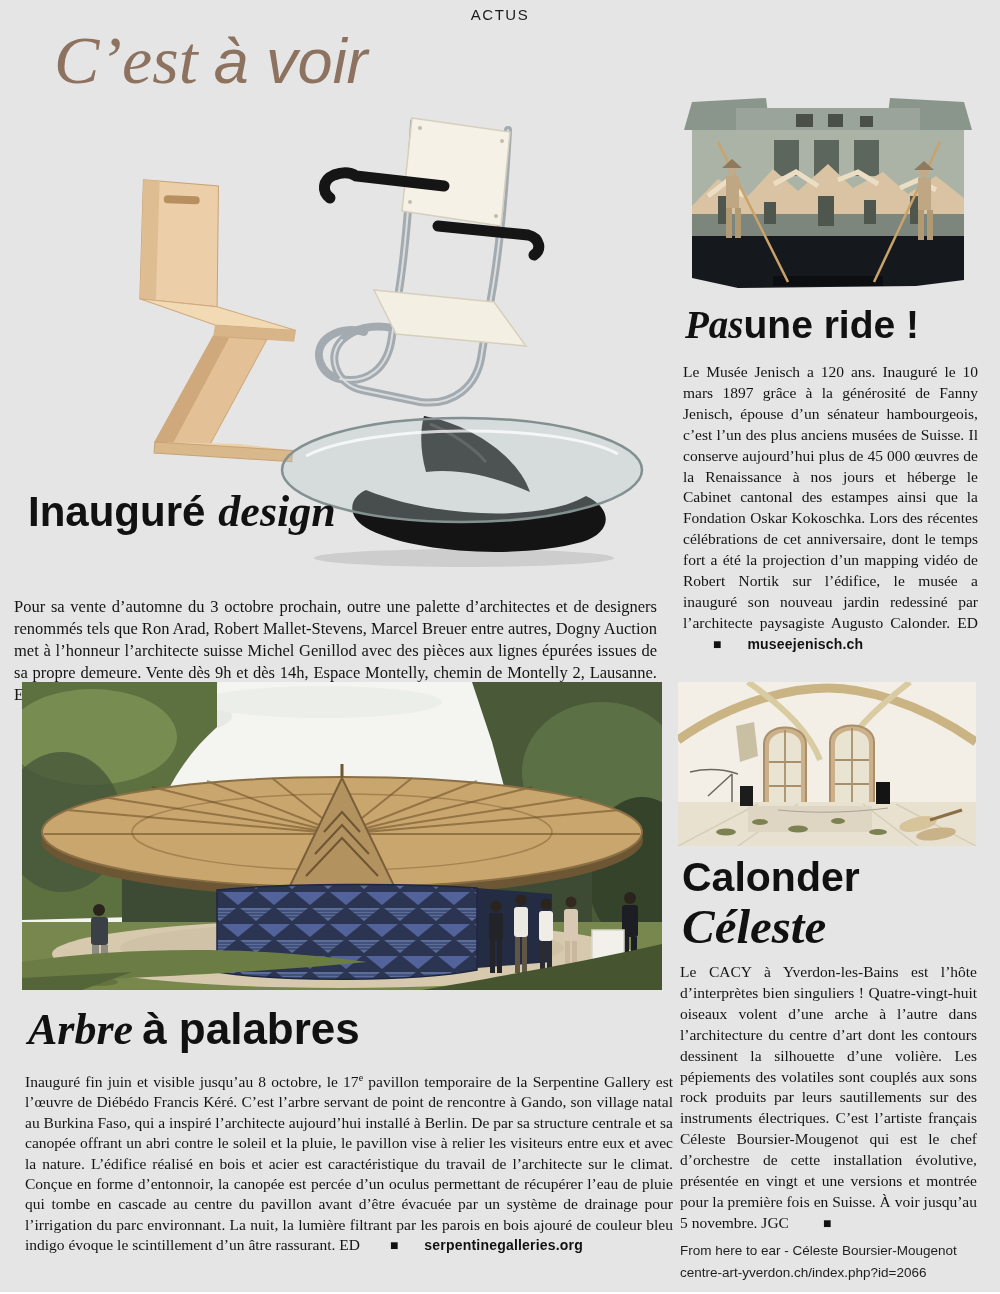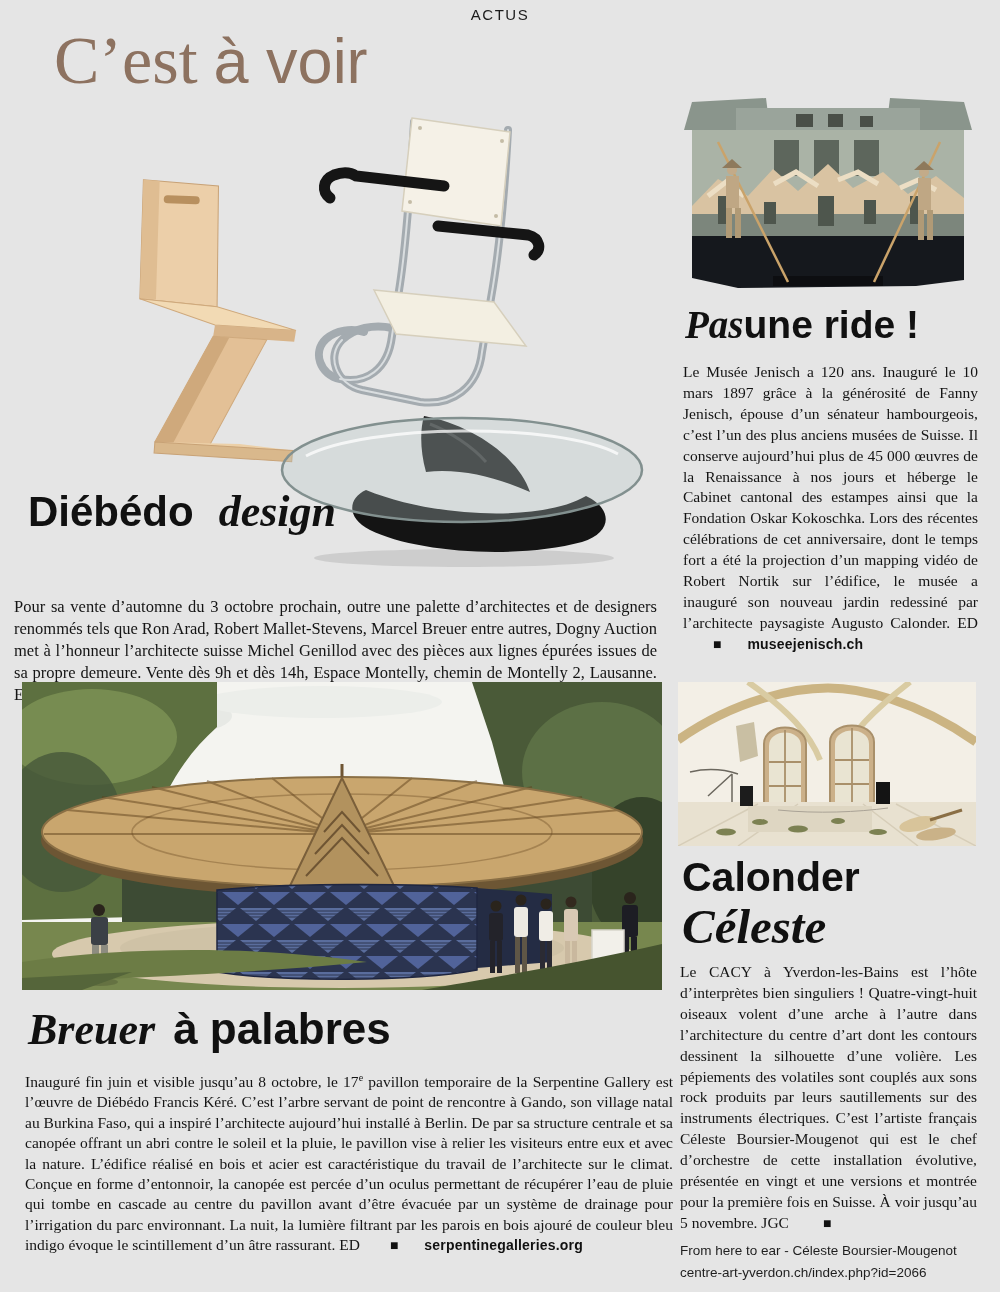--- a/index.html
+++ b/index.html
@@ -2,44 +2,44 @@
 <html><head>
 <meta charset="utf-8">
 <style>
   html,body{margin:0;padding:0;background:#ffffff;}
   .page{position:relative;width:1000px;height:1292px;background:#e5e5e5;overflow:hidden;
         font-family:"Liberation Serif",serif;color:#151515;}
 
   .actus{position:absolute;top:6px;left:0;width:1000px;text-align:center;
          font-family:"Liberation Sans",sans-serif;font-size:15px;letter-spacing:1.5px;color:#1c1c1c;}
 
-  .page-title{position:absolute;left:54px;top:26px;color:#8d7260;white-space:nowrap;}
+  .page-title{position:absolute;left:54px;top:26px;color:#8d7260;white-space:nowrap;font-style:italic;}
   .page-title .t-serif{font-family:"Liberation Serif",serif;font-size:68px;line-height:1;}
   .page-title .t-sans{font-family:"Liberation Sans",sans-serif;font-size:63px;line-height:1;margin-left:16px;}
 
   .fig{position:absolute;}
   .fig svg{display:block;width:100%;height:100%;}
 
   .img-zigzag{left:98px;top:156px;width:218px;height:330px;}
   .img-cantilever{left:296px;top:84px;width:270px;height:396px;}
   .img-noguchi{left:274px;top:394px;width:378px;height:178px;}
   .img-museum{left:678px;top:84px;width:300px;height:214px;}
   .img-pavilion{left:22px;top:682px;width:640px;height:308px;}
   .img-cacy{left:678px;top:682px;width:298px;height:164px;}
 
   h2{margin:0;font-weight:normal;white-space:nowrap;}
   .hs{font-family:"Liberation Sans",sans-serif;font-weight:bold;color:#111;}
   .hi{font-family:"Liberation Serif",serif;font-style:italic;font-weight:bold;color:#111;}
 
   .h-encheres{position:absolute;left:28px;top:486px;font-size:42px;}
-  .h-encheres .hi{margin-left:25px;font-size:44px;}
+  .h-encheres .hi{margin-left:13px;font-size:44px;}
   .h-ride{position:absolute;left:685px;top:302px;font-size:39px;}
   .h-ride .hs{}
   .h-arbre{position:absolute;left:28px;top:1004px;font-size:44px;}
-  .h-arbre .hs{margin-left:18px;}
+  .h-arbre .hs{margin-left:9px;}
   .h-immersion{position:absolute;left:682px;top:852px;font-size:41px;line-height:50px;}
   .h-immersion span{display:block;}
   .h-immersion .hi{font-size:49px;}
 
   .body{position:absolute;margin:0;text-align:justify;color:#141414;}
   .p-encheres{left:14px;top:548px;width:643px;font-size:16.5px;line-height:22px;margin-top:48px;}
   .p-ride{left:683px;top:362px;width:295px;font-size:15.5px;line-height:20.9px;}
   .p-arbre{left:25px;top:1072px;width:648px;font-size:15.5px;line-height:20.4px;}
   .p-immersion{left:680px;top:962px;width:297px;font-size:15.5px;line-height:20.9px;}
 
@@ -158,21 +158,21 @@
         <rect x="240" y="94" width="13" height="32" fill="#bfa784"></rect>
         <rect x="240" y="126" width="6" height="30" fill="#b09a76"></rect>
         <rect x="249" y="126" width="6" height="30" fill="#b09a76"></rect>
         <circle cx="246" cy="88" r="5" fill="#c3ab89"></circle>
         <polygon points="236,86 256,86 246,77" fill="#8e7a5c"></polygon>
       </g>
     </svg>
   </figure>
 
   <h2 class="h-encheres">
-    <span class="hs">Diébédo</span><span class="hi">design</span>
+    <span class="hs">Inauguré</span><span class="hi">design</span>
   </h2>
   <p class="body p-encheres"><span>Pour sa vente d’automne du 3 octobre prochain, outre une palette d’architectes et de designers renommés tels que Ron Arad, Robert Mallet-Stevens, Marcel Breuer entre autres, Dogny Auction met à l’honneur l’architecte suisse Michel Genillod avec des pièces aux lignes épurées issues de sa propre demeure. Vente dès 9h et dès 14h, Espace Montelly, chemin de Montelly 2, Lausanne. EMD</span><span class="sq">■</span><a class="link" href="#">dognyauction.ch</a></p>
 
   <h2 class="h-ride">
     <span class="hi">Pas</span><span class="hs">une ride !</span>
   </h2>
   <p class="body p-ride"><span>Le Musée Jenisch a 120 ans. Inauguré le 10 mars 1897 grâce à la générosité de Fanny Jenisch, épouse d’un sénateur hambourgeois, c’est l’un des plus anciens musées de Suisse. Il conserve aujourd’hui plus de 45 000 œuvres de la Renaissance à nos jours et héberge le Cabinet cantonal des estampes ainsi que la Fondation Oskar Kokoschka. Lors des récentes célébrations de cet anniversaire, dont le temps fort a été la projection d’un mapping vidéo de Robert Nortik sur l’édifice, le musée a inauguré son nouveau jardin redessiné par l’architecte paysagiste Augusto Calonder. ED</span><span class="sq">■</span><a class="link" href="#">museejenisch.ch</a></p>
 
   <figure class="fig img-pavilion" style="margin:0">
     <svg viewBox="0 0 640 308">
@@ -242,21 +242,21 @@
           <rect x="609" y="255" width="6" height="38" fill="#1d1d24"></rect>
       </g>
       <rect x="570" y="248" width="32" height="50" fill="#f2f0ea" stroke="#d8d5cc" stroke-width="1.5"></rect>
       <path d="M0,280 C120,262 250,266 345,280 C225,292 85,296 0,302 Z" fill="#6c7c45"></path>
       <path d="M400,308 L640,308 L640,262 C560,280 470,296 400,308 Z" fill="#46542f"></path>
       <path d="M0,296 L110,290 L60,308 L0,308 Z" fill="#55653a"></path>
     </svg>
   </figure>
 
   <h2 class="h-arbre">
-    <span class="hi">Breuer</span><span class="hs">à palabres</span>
+    <span class="hi">Arbre</span><span class="hs">à palabres</span>
   </h2>
   <p class="body p-arbre"><span>Inauguré fin juin et visible jusqu’au 8 octobre, le 17</span><sup>e</sup><span> pavillon temporaire de la Serpentine Gallery est l’œuvre de Diébédo Francis Kéré. C’est l’arbre servant de point de rencontre à Gando, son village natal au Burkina Faso, qui a inspiré l’architecte aujourd’hui installé à Berlin. De par sa structure centrale et sa canopée offrant un abri contre le soleil et la pluie, le pavillon vise à relier les visiteurs entre eux et avec la nature. L’édifice réalisé en bois et acier est caractéristique du travail de l’architecte sur le climat. Conçue en forme d’entonnoir, la canopée est percée d’un oculus permettant de récupérer l’eau de pluie qui tombe en cascade au centre du pavillon avant d’être évacuée par un système de drainage pour l’irrigation du parc environnant. La nuit, la lumière filtrant par les parois en bois ajouré de couleur bleu indigo évoque le scintillement d’un âtre rassurant. ED</span><span class="sq">■</span><a class="link" href="#">serpentinegalleries.org</a></p>
 
   <figure class="fig img-cacy" style="margin:0">
     <svg viewBox="0 0 298 164">
       <rect width="298" height="164" fill="#f3efe6"></rect>
       <path d="M0,58 C60,16 118,6 150,6" stroke="#cbb483" stroke-width="9" fill="none"></path>
       <path d="M298,60 C238,18 182,6 150,6" stroke="#cbb483" stroke-width="9" fill="none"></path>
       <path d="M70,0 C110,28 132,52 142,78" stroke="#d9cba2" stroke-width="6" fill="none"></path>
       <path d="M232,0 C196,28 172,52 160,78" stroke="#d9cba2" stroke-width="6" fill="none"></path>

